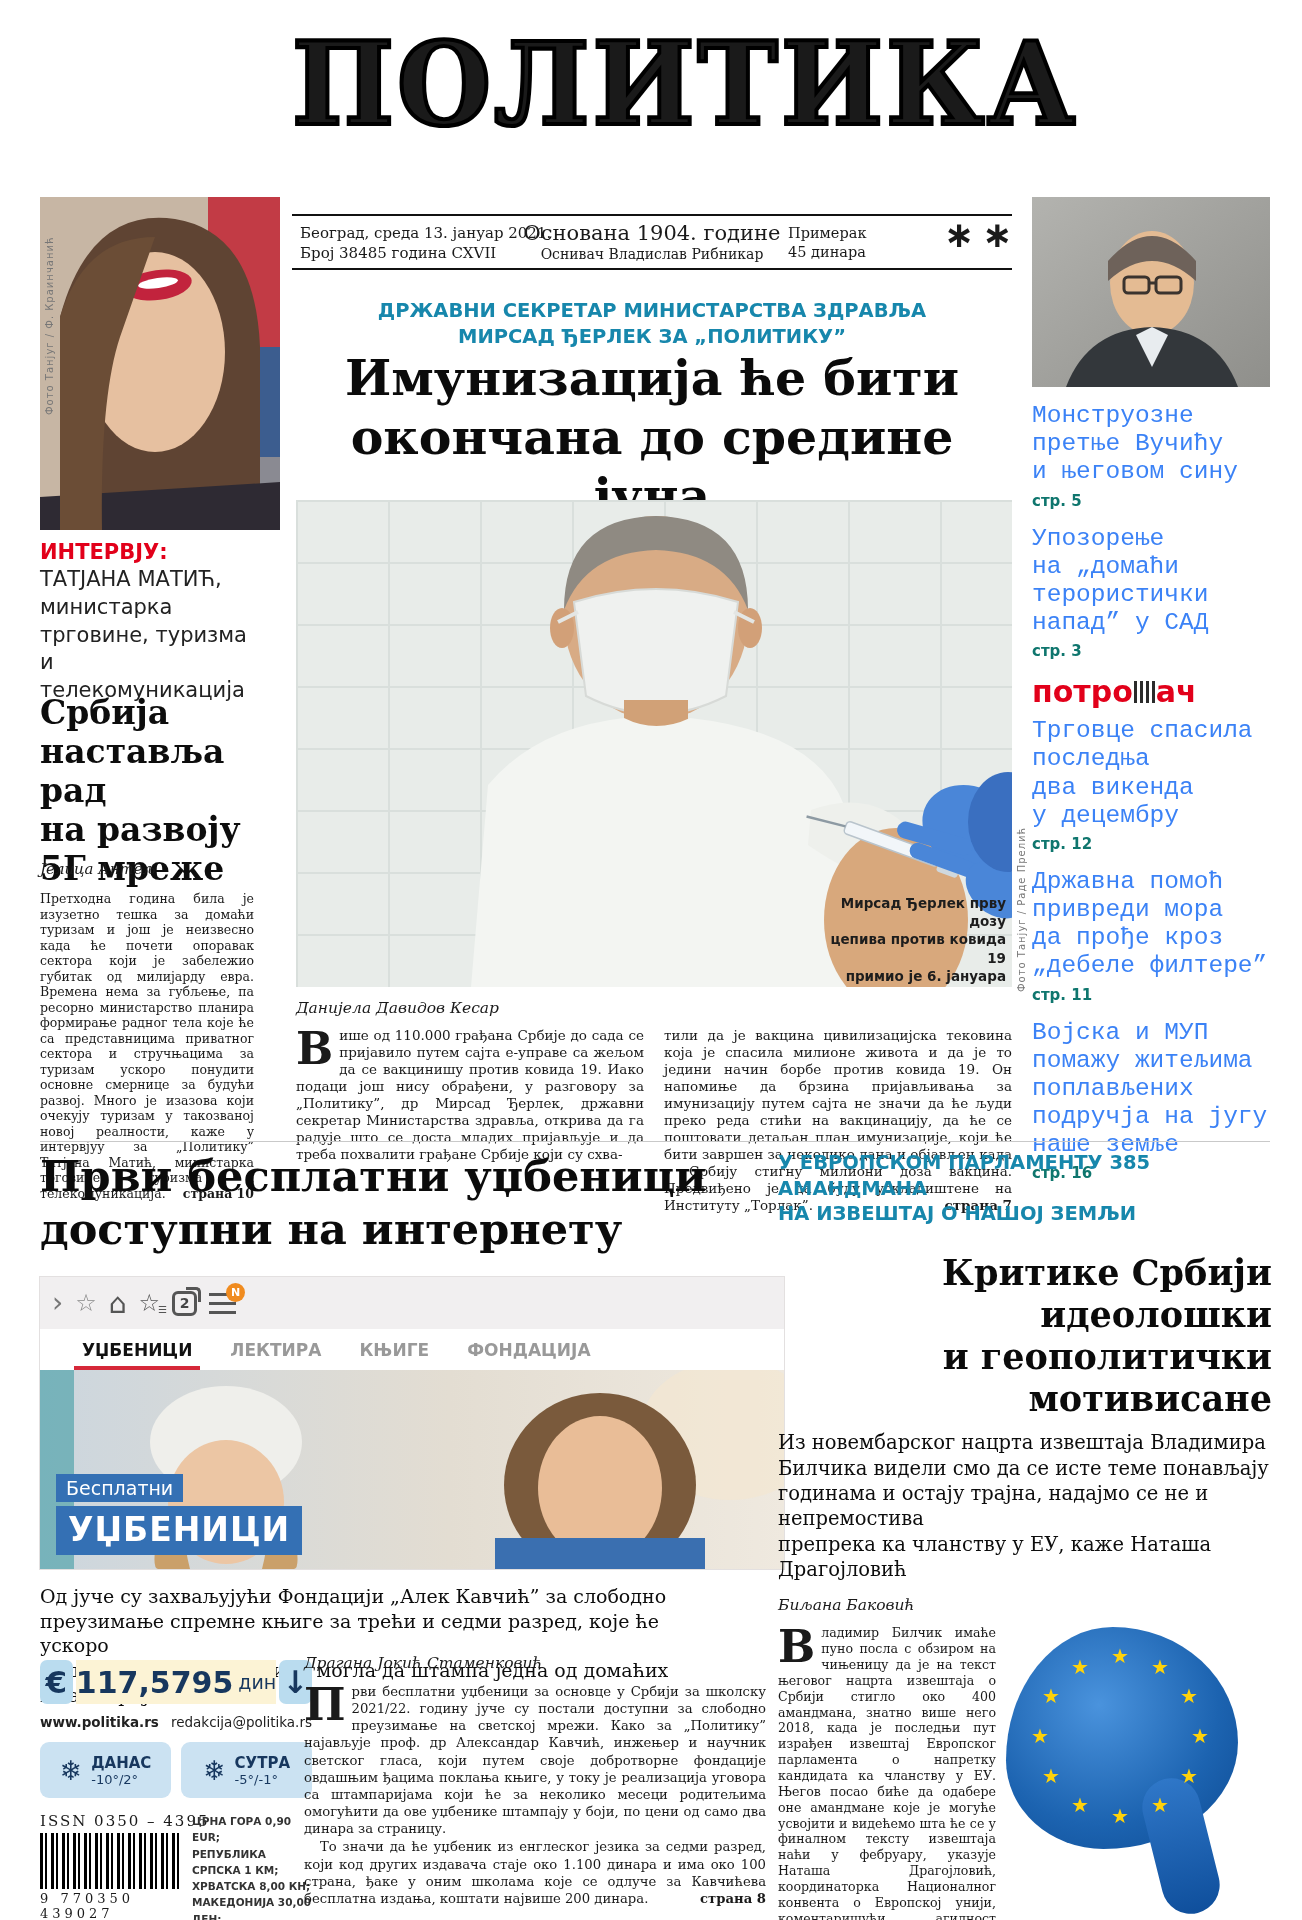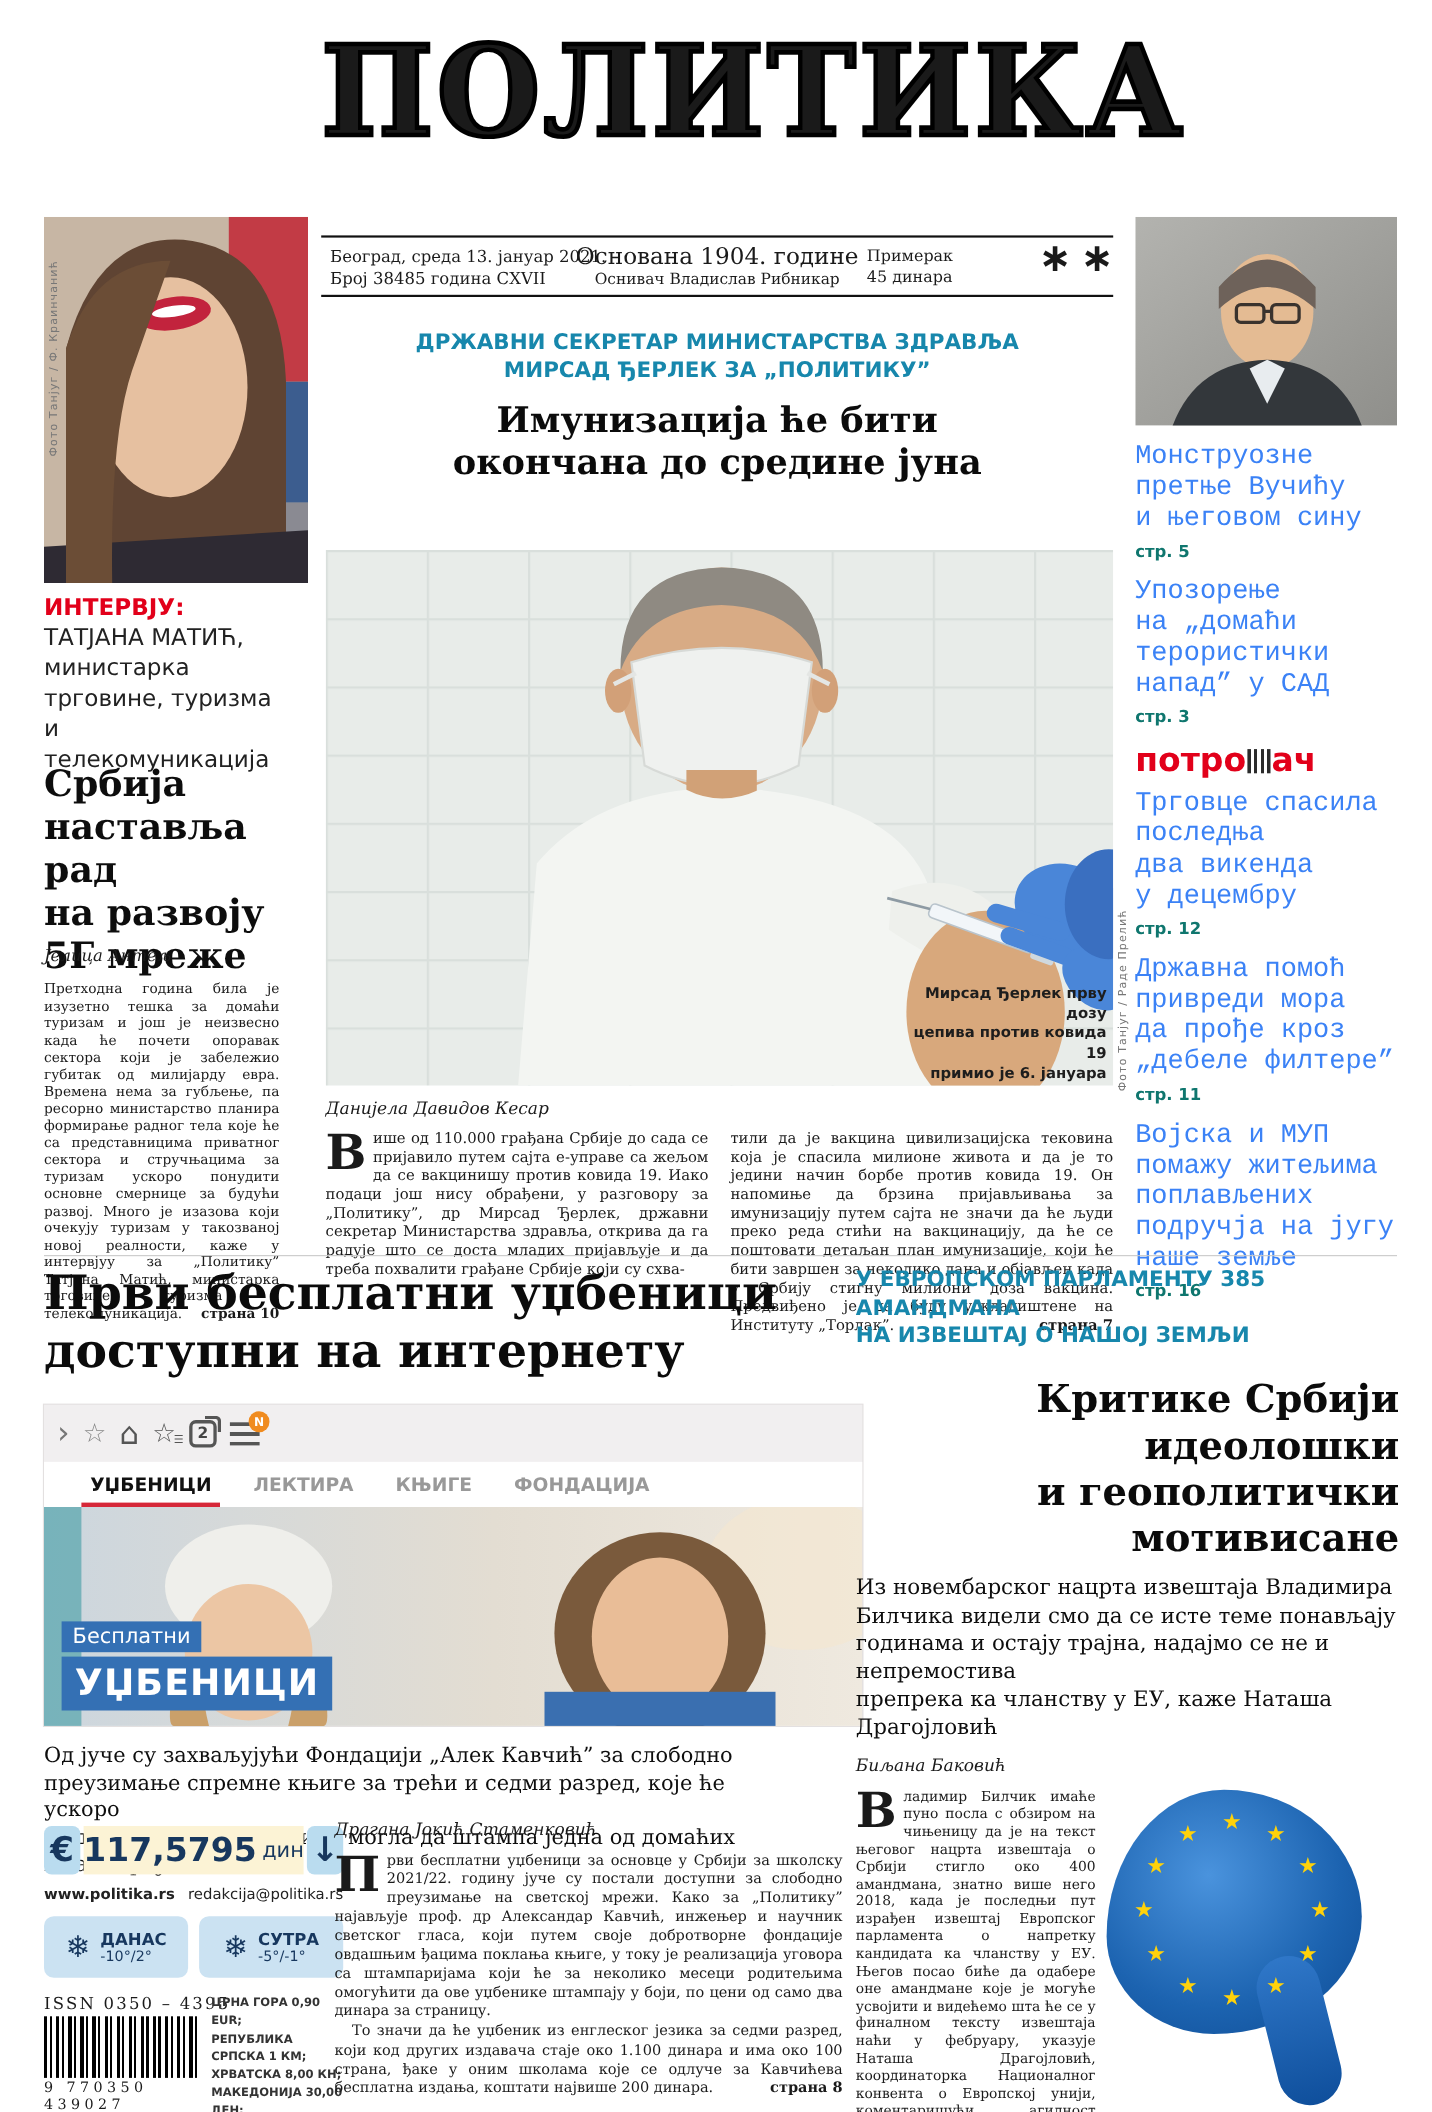--- a/index.html
+++ b/index.html
@@ -36,21 +36,21 @@
                  line-height:1.18; color:#0d0d0d; }
   .iv-byline { left:40px; top:860px; font-style:italic; font-size:15px; }
   .iv-body { left:40px; top:891px; width:214px; font-size:12.5px; line-height:1.24; }
 
   .pgref { font-weight:bold; float:right; font-family:"DejaVu Serif",serif; }
 
   
   .kicker { font-weight:bold; font-size:19.5px; color:#1787ac; line-height:1.32; }
   .m-kicker { left:292px; top:298px; width:720px; text-align:center; }
   .m-headline { left:292px; top:349px; width:720px; text-align:center; font-weight:bold;
-                font-size:32px; line-height:1.2; color:#0b0b0b;margin-top:14px; }
+                font-size:49px; line-height:1.2; color:#0b0b0b; }
   .m-photo { left:296px; top:500px; width:716px; height:487px; overflow:hidden; }
   .m-caption { right:6px; bottom:2px; width:195px; text-align:right; font-size:13.5px;
                font-weight:bold; line-height:1.35; color:#1d1d1d; }
   .credit-main { left:1016px; top:822px; height:170px; }
   .m-byline { left:296px; top:999px; font-style:italic; font-size:15.5px; }
   .m-col1 { left:296px; top:1027px; width:348px; font-size:13.5px; line-height:1.26; }
   .m-col2 { left:664px; top:1027px; width:348px; font-size:13.5px; line-height:1.26; }
   .dc { float:left; font-weight:bold; font-size:44px; line-height:0.85; padding:3px 6px 0 0; }
 
   

